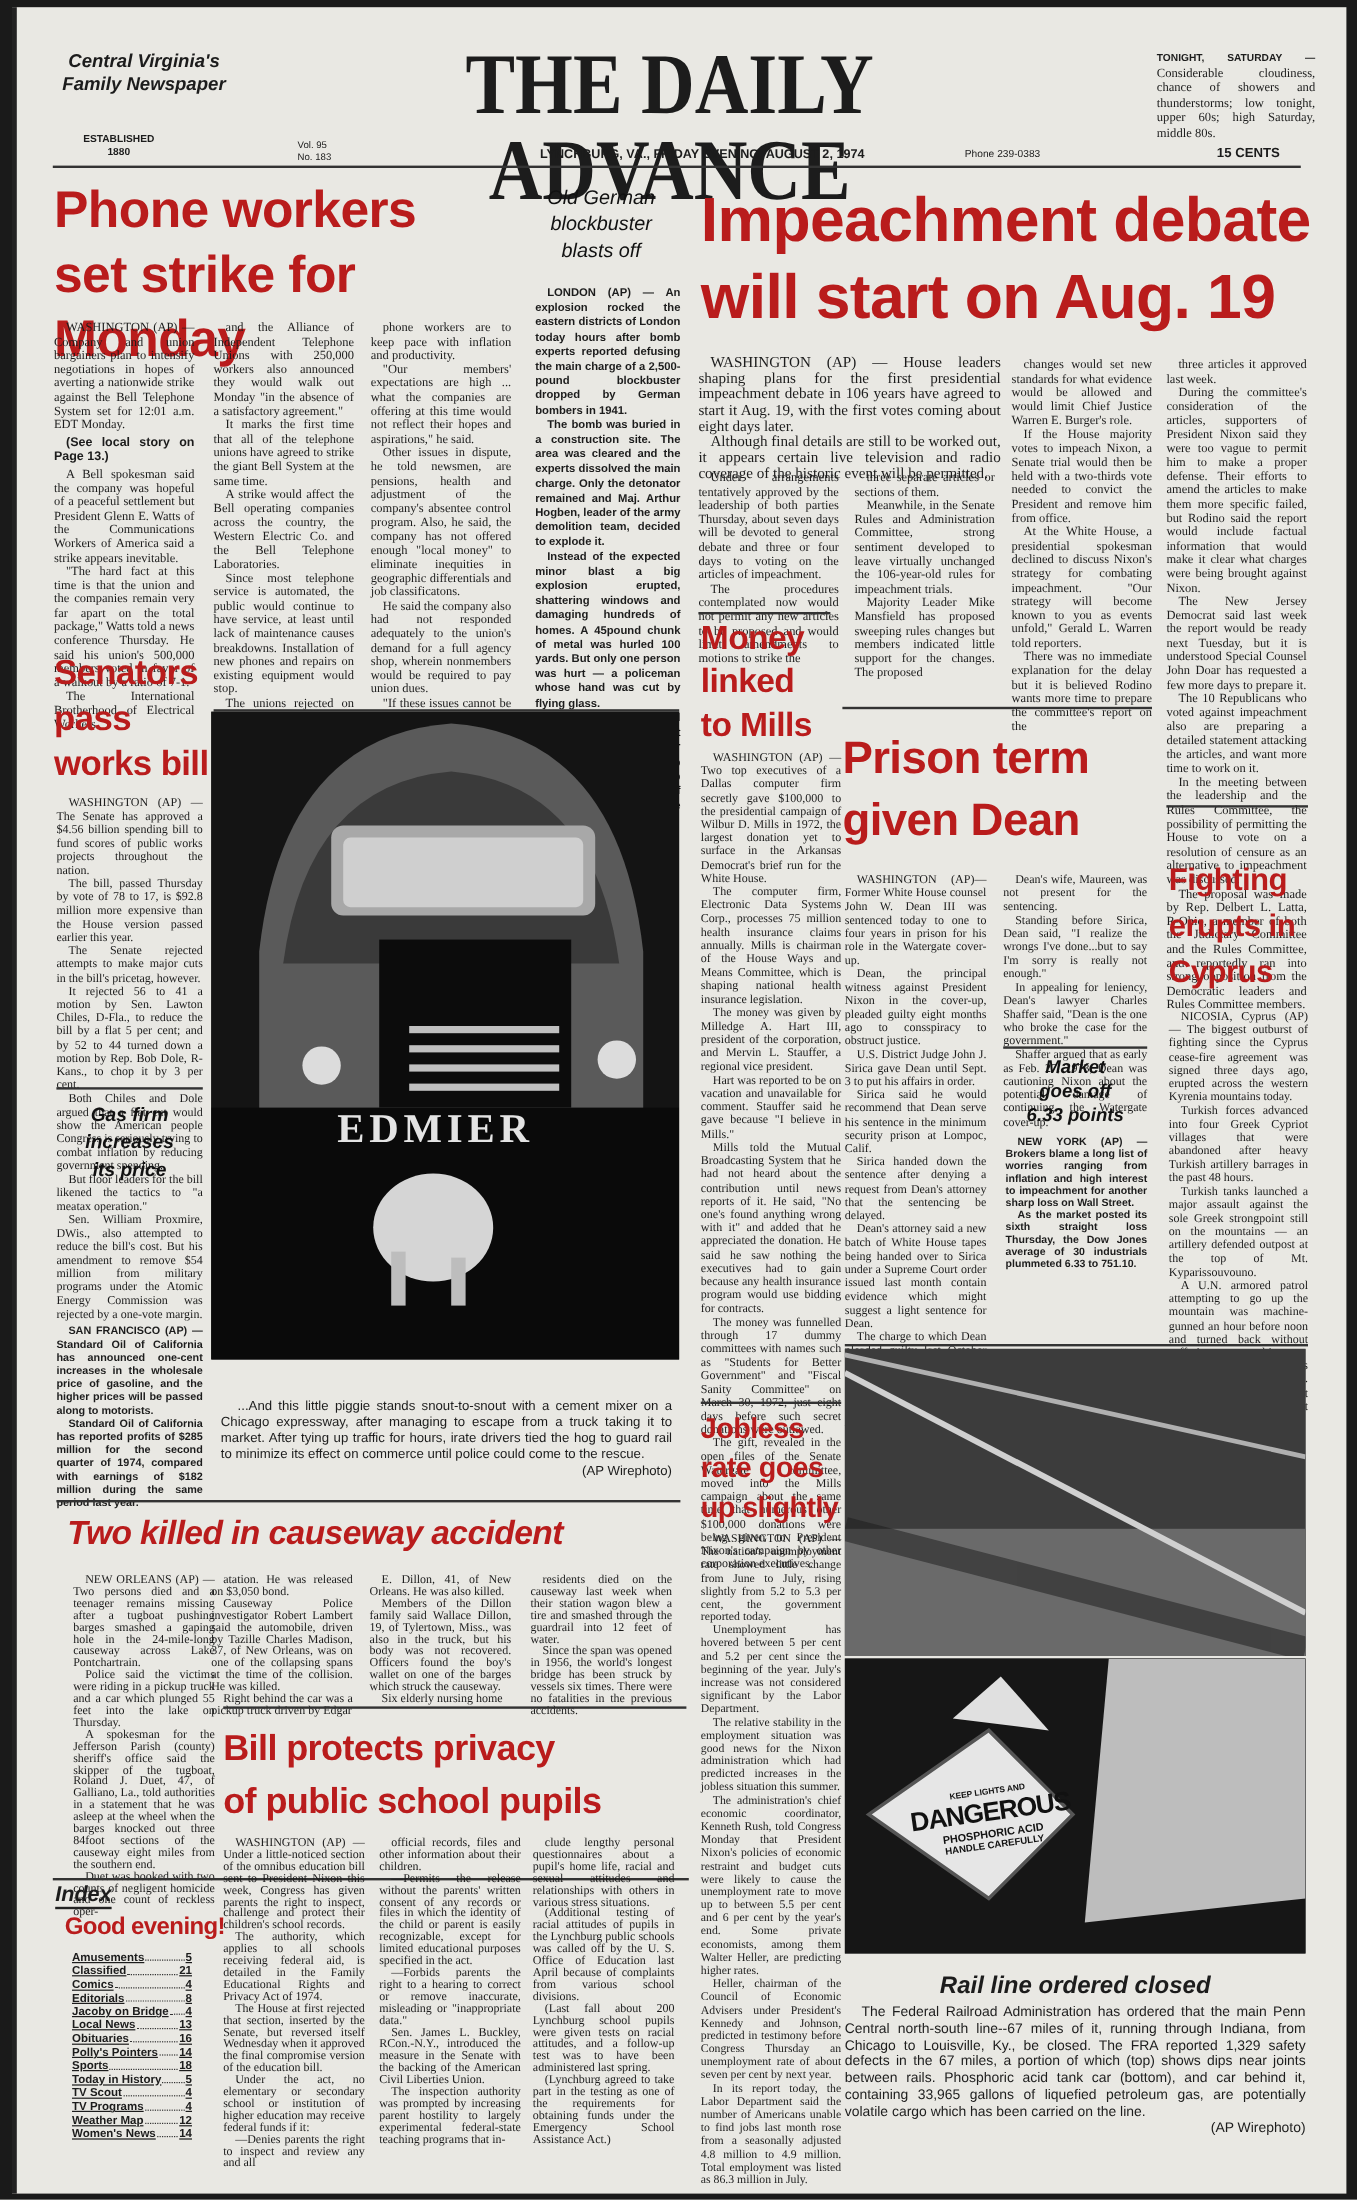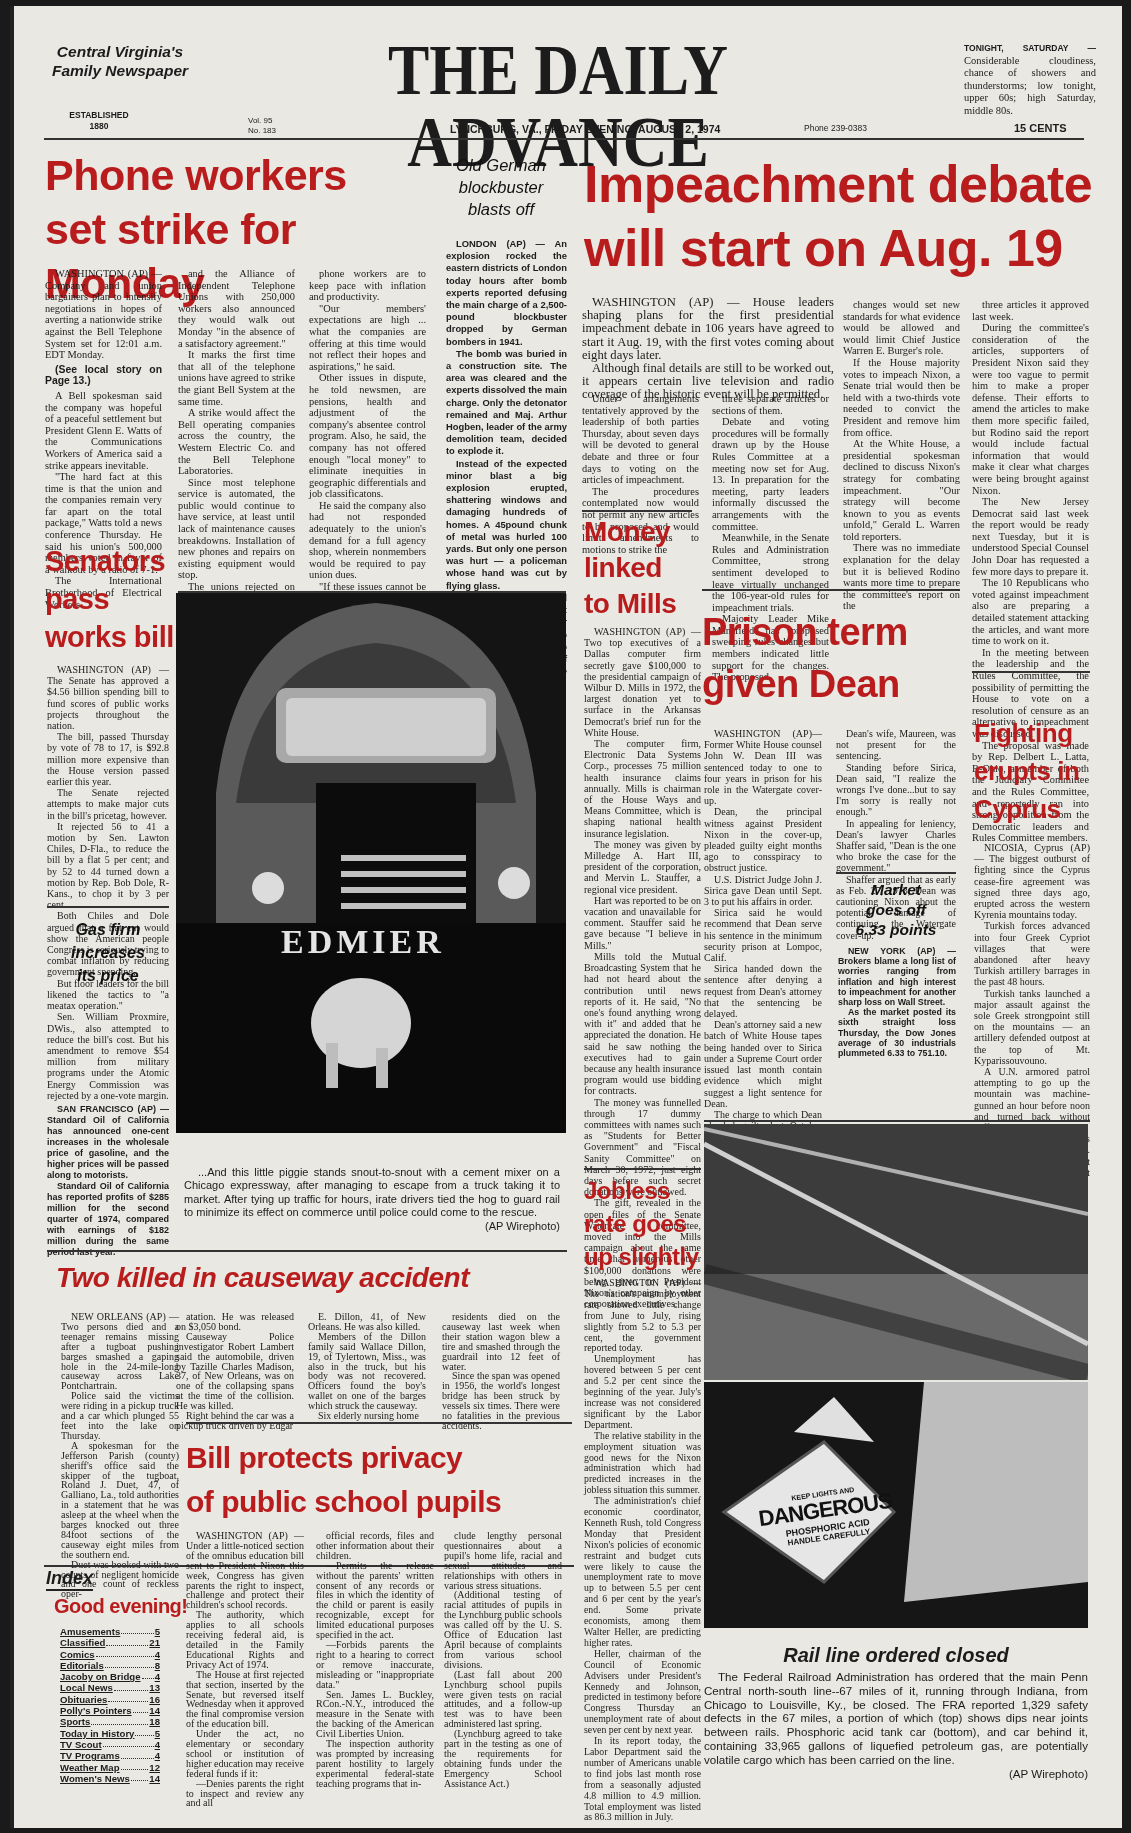--- a/index.html
+++ b/index.html
@@ -95,21 +95,20 @@
   <div class="abs body-text" style="left:568px;top:290px;width:252px;font-size:12.6px;line-height:13.2px;">
     <p>WASHINGTON (AP) — House leaders shaping plans for the first presidential impeachment debate in 106 years have agreed to start it Aug. 19, with the first votes coming about eight days later.</p>
     <p>Although final details are still to be worked out, it appears certain live television and radio coverage of the historic event will be permitted.</p>
   </div>
   <div class="abs body-text" style="left:568px;top:387px;width:117px;">
     <p>Under arrangements tentatively approved by the leadership of both parties Thursday, about seven days will be devoted to general debate and three or four days to voting on the articles of impeachment.</p>
     <p>The procedures contemplated now would not permit any new articles to be proposed and would limit amendments to motions to strike the</p>
   </div>
   <div class="abs body-text" style="left:698px;top:387px;width:117px;">
     <p>three separate articles or sections of them.</p>
-    <p>Debate and voting procedures will be formally drawn up by the House Rules Committee at a meeting now set for Aug. 13. In preparation for the meeting, party leaders informally discussed the arrangements with the committee.</p>
     <p>Meanwhile, in the Senate Rules and Administration Committee, strong sentiment developed to leave virtually unchanged the 106-year-old rules for impeachment trials.</p>
     <p>Majority Leader Mike Mansfield has proposed sweeping rules changes but members indicated little support for the changes. The proposed</p>
   </div>
   <div class="abs body-text" style="left:829px;top:293px;width:117px;">
     <p>changes would set new standards for what evidence would be allowed and would limit Chief Justice Warren E. Burger's role.</p>
     <p>If the House majority votes to impeach Nixon, a Senate trial would then be held with a two-thirds vote needed to convict the President and remove him from office.</p>
     <p>At the White House, a presidential spokesman declined to discuss Nixon's strategy for combating impeachment. "Our strategy will become known to you as events unfold," Gerald L. Warren told reporters.</p>
     <p>There was no immediate explanation for the delay but it is believed Rodino wants more time to prepare the committee's report on the</p>
   </div>
   <div class="abs body-text" style="left:958px;top:293px;width:117px;">

